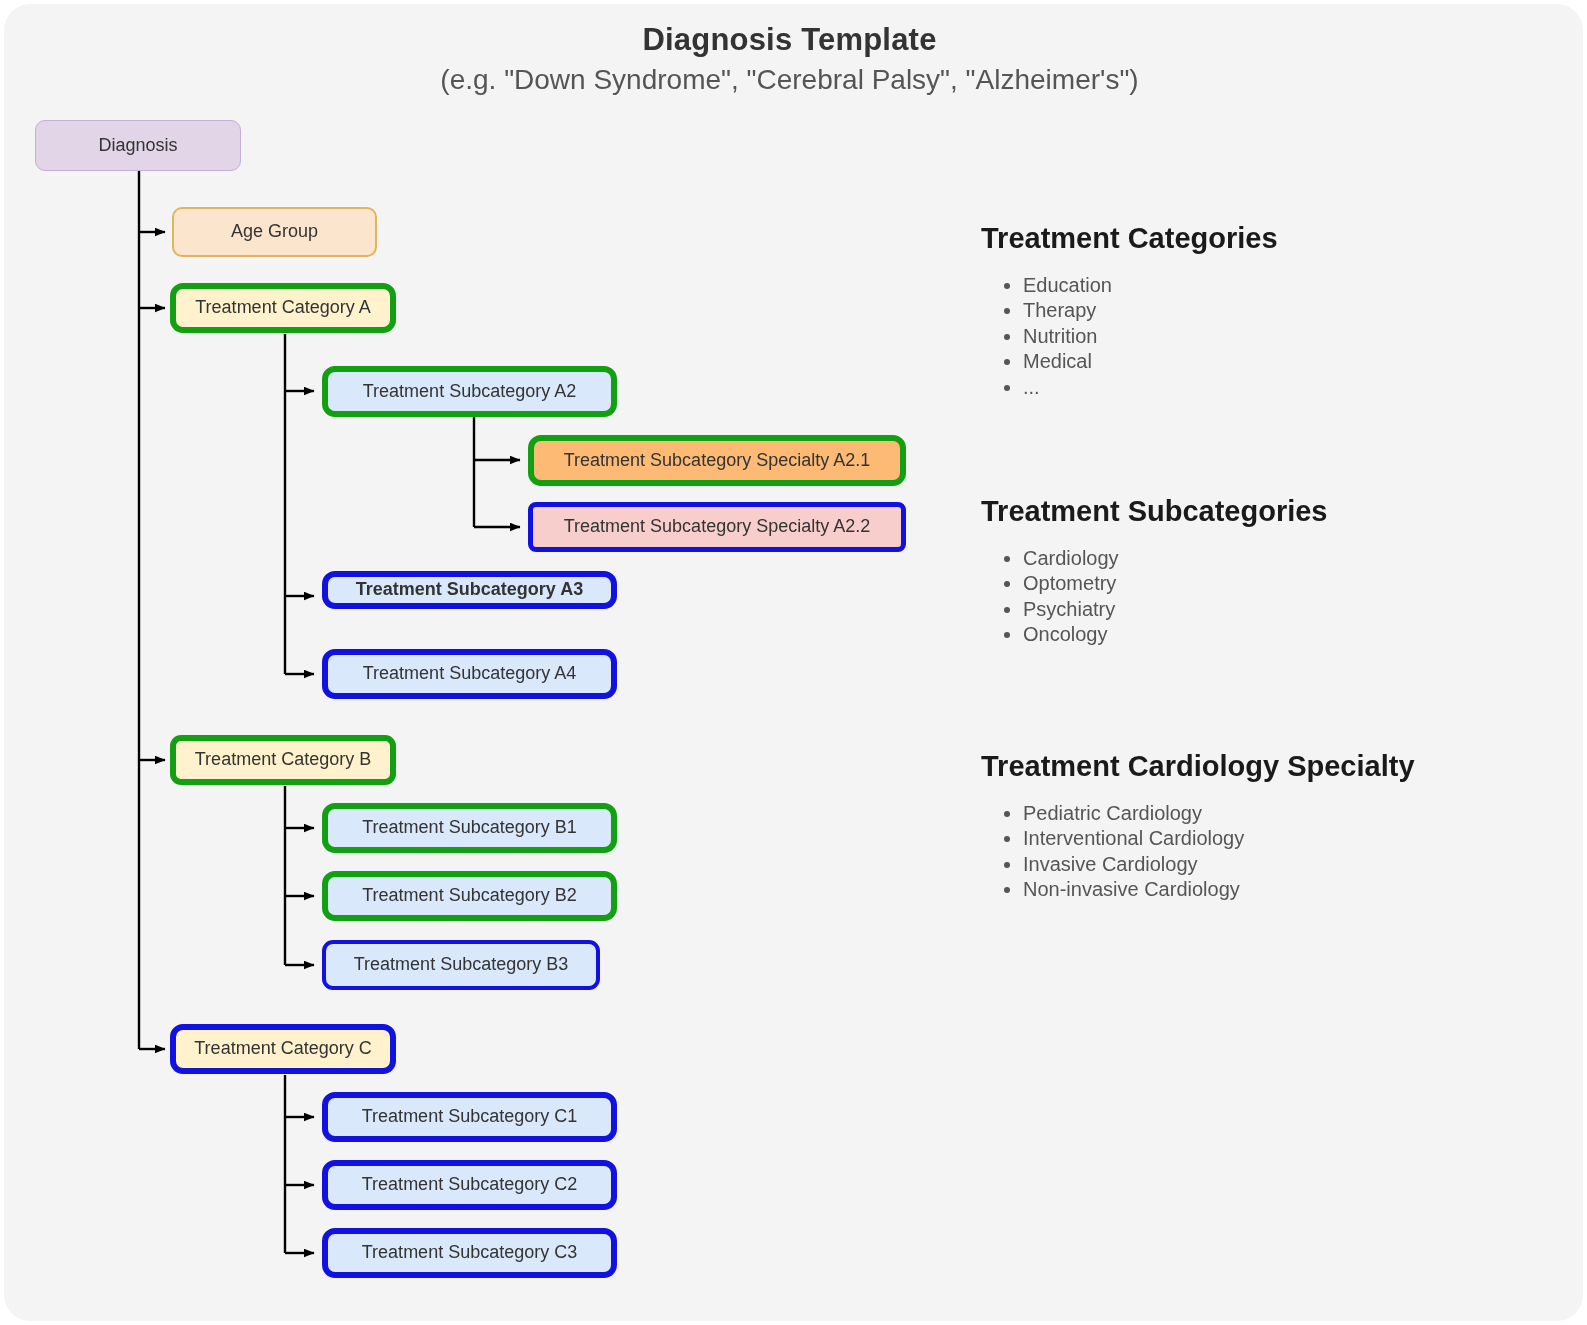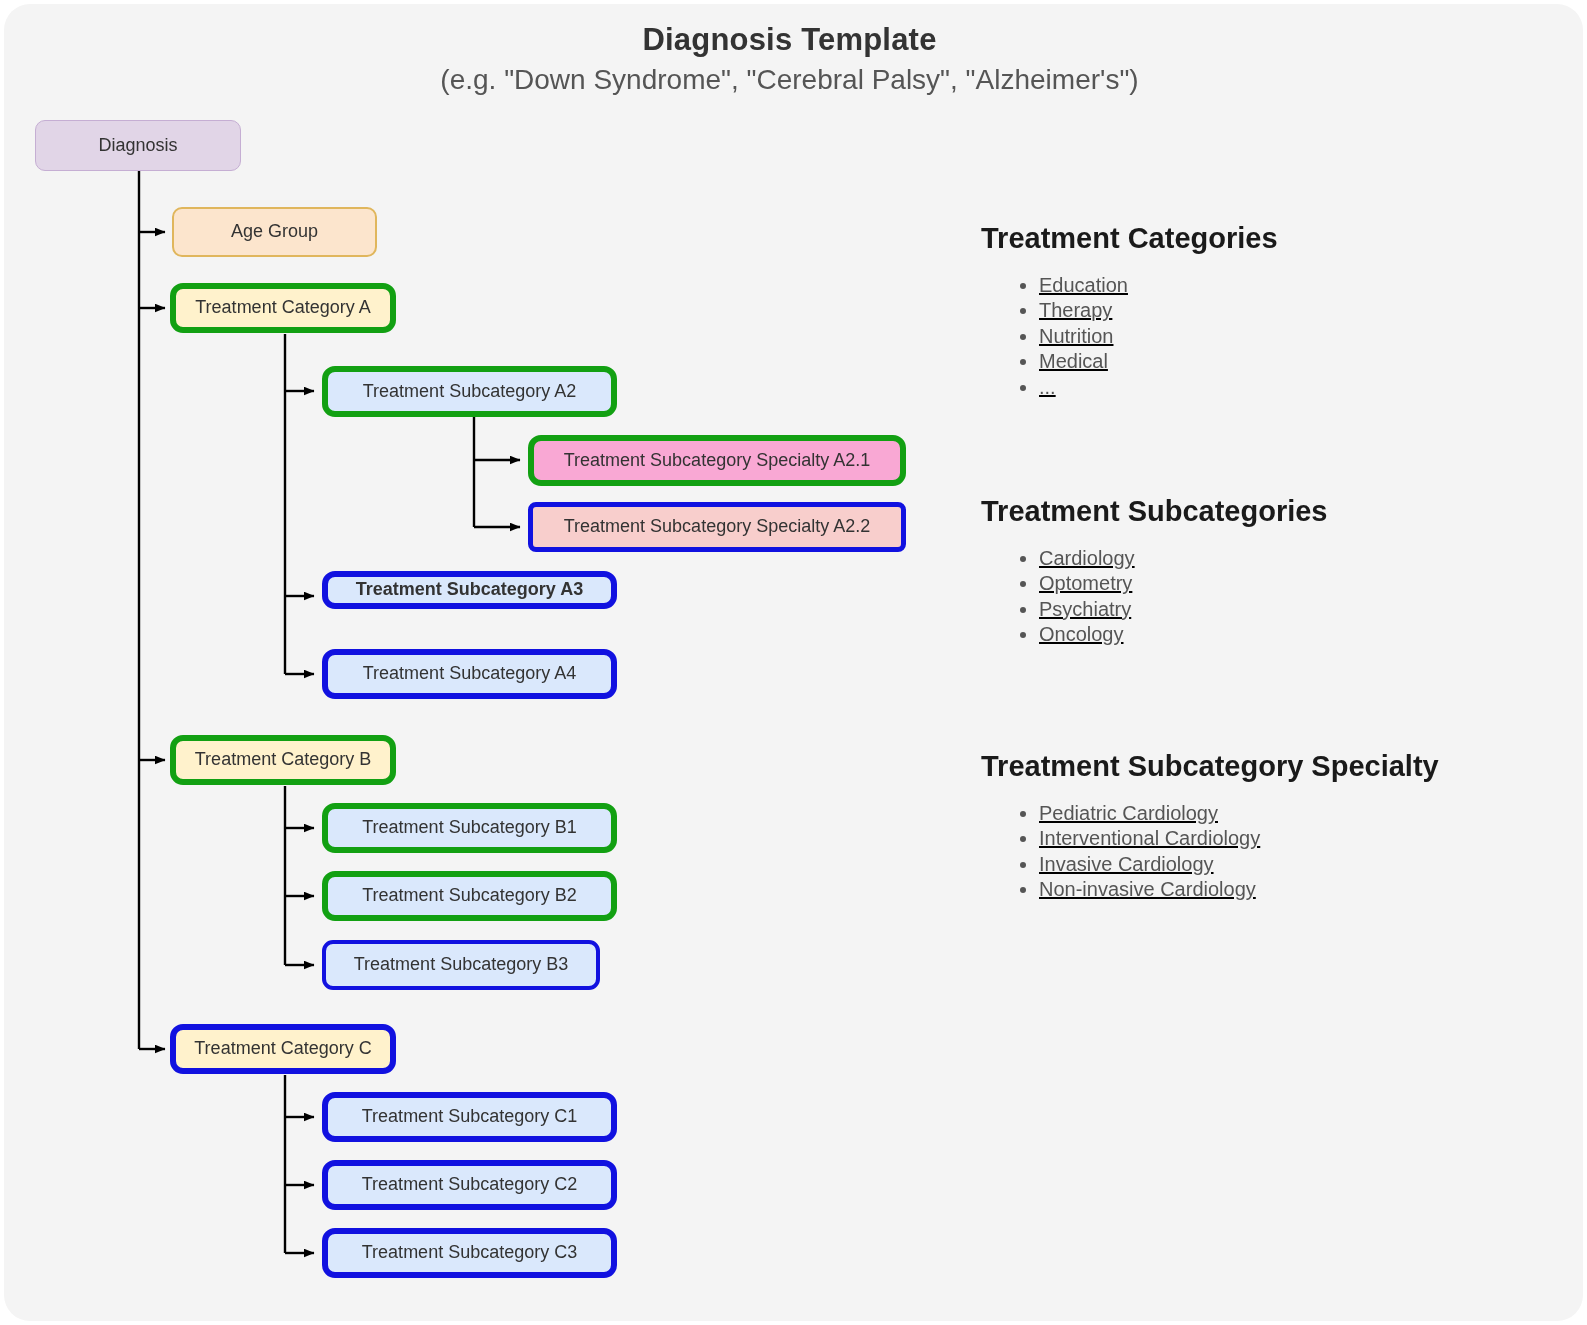--- a/index.html
+++ b/index.html
@@ -99,43 +99,42 @@
     background: #dae8fc;
     border: 6px solid #1111e0;
     border-radius: 13px;
   }
   .n-sub-blue-blue-thin {
     background: #dae8fc;
     border: 4px solid #1111e0;
     border-radius: 11px;
   }
   .n-spec-pink-green {
-    background: #f9a8d4;
+    background: #fdba74;
     border: 6px solid #12a012;
     border-radius: 13px;
   }
   .n-spec-pink-blue {
     background: #f8cecc;
     border: 5px solid #1111e0;
     border-radius: 8px;
   }
 
   .legend-block { position: absolute; }
   .legend-title {
     font-size: 29px;
     font-weight: bold;
     color: #1a1a1a;
     margin: 0 0 18px 0;
     white-space: nowrap;
   }
   .legend-list {
-    margin: 16px;
+    margin: 0;
     padding-left: 42px;
     list-style-type: disc;
-    text-decoration: underline;
   }
   .legend-list li {
     font-size: 20px;
     color: #555555;
     line-height: 1.27;
     margin: 0;
   }
 </style>
 </head>
 <body>
@@ -212,21 +211,21 @@
   </div>
 
   <div class="nodebox n-sub-blue-blue" style="left:322px; top:571px; width:295px; height:38px;font-weight:bold;">
     <span>Treatment Subcategory A3</span>
   </div>
 
   <div class="nodebox n-sub-blue-blue" style="left:322px; top:649px; width:295px; height:50px;">
     <span>Treatment Subcategory A4</span>
   </div>
 
-  <div class="nodebox n-cat-yellow-green" style="left:170px; top:735px; width:226px; height:50px;">
+  <div class="nodebox n-cat-yellow-green" style="left:170px; top:735px; width:226px; height:50px;border-radius:11px;">
     <span>Treatment Category B</span>
   </div>
 
   <div class="nodebox n-sub-blue-green" style="left:322px; top:803px; width:295px; height:50px;">
     <span>Treatment Subcategory B1</span>
   </div>
 
   <div class="nodebox n-sub-blue-green" style="left:322px; top:871px; width:295px; height:50px;">
     <span>Treatment Subcategory B2</span>
   </div>
@@ -266,21 +265,21 @@
     <div class="legend-title">Treatment Subcategories</div>
     <ul class="legend-list">
       <li>Cardiology</li>
       <li>Optometry</li>
       <li>Psychiatry</li>
       <li>Oncology</li>
     </ul>
   </div>
 
   <div class="legend-block" style="left:981px; top:750px;">
-    <div class="legend-title">Treatment Subcategory Specialty</div>
+    <div class="legend-title">Treatment Cardiology Specialty</div>
     <ul class="legend-list">
       <li>Pediatric Cardiology</li>
       <li>Interventional Cardiology</li>
       <li>Invasive Cardiology</li>
       <li>Non-invasive Cardiology</li>
     </ul>
   </div>
 </div>
 
 </body></html>

